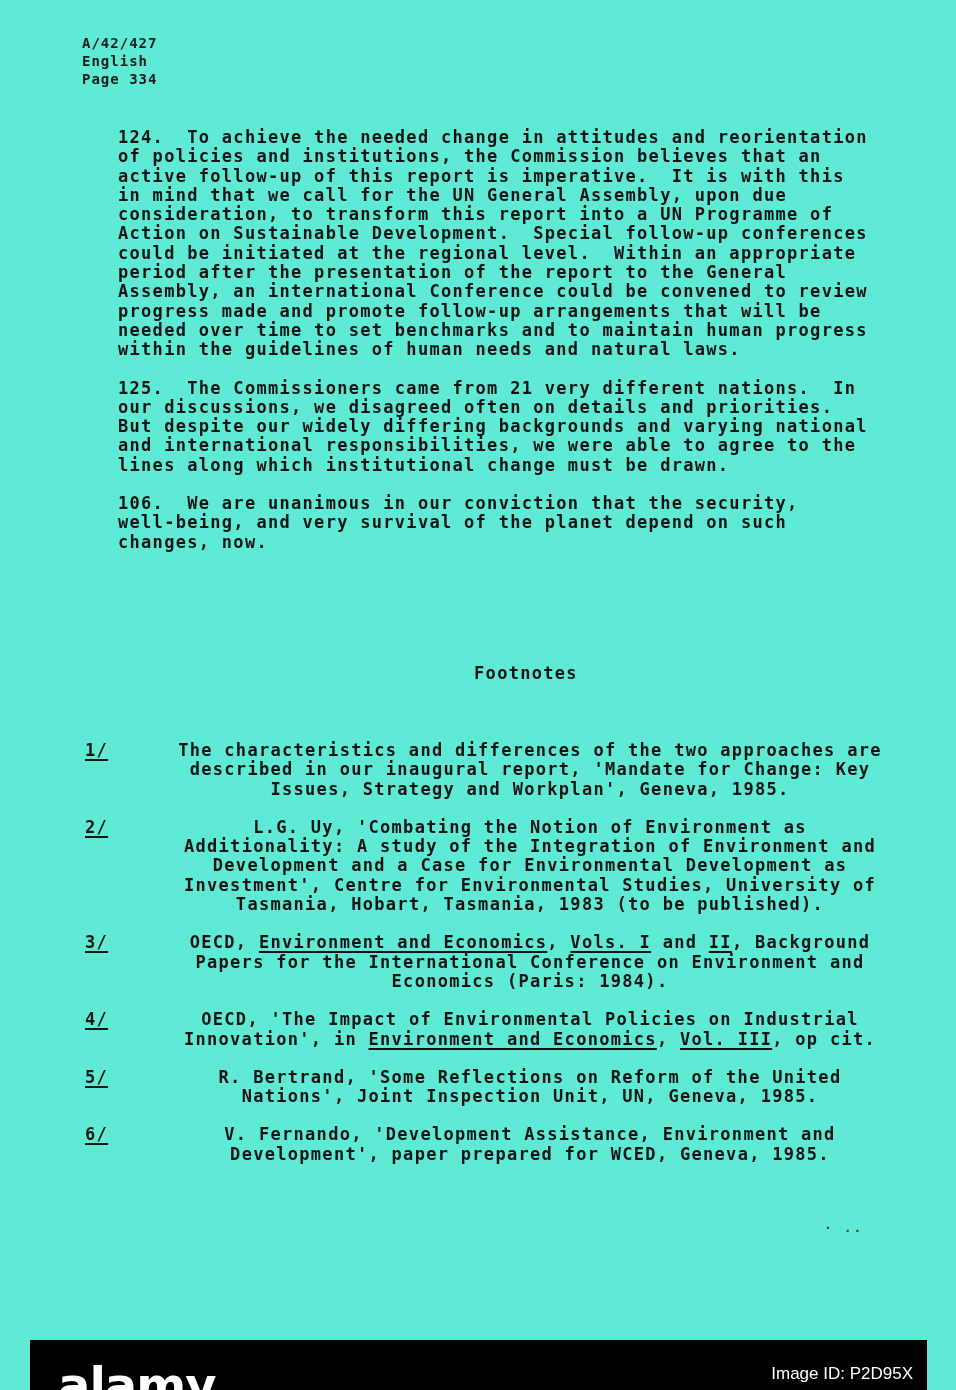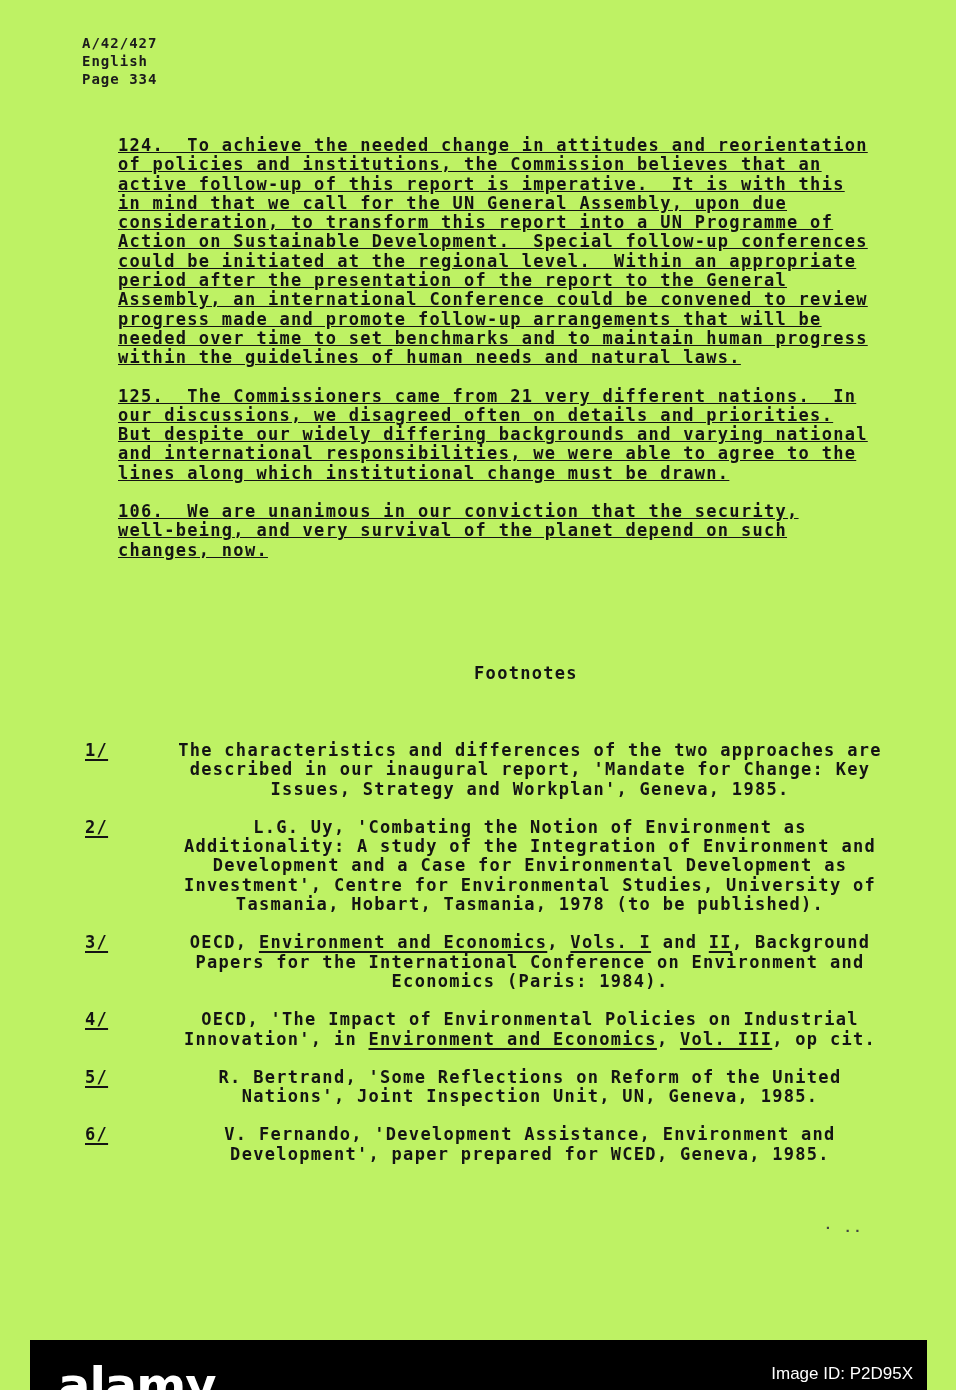--- a/index.html
+++ b/index.html
@@ -1,34 +1,34 @@
 <!DOCTYPE html>
 <html><head>
 <meta charset="utf-8">
 <style>
   html,body { margin:0; padding:0; }
   .page {
     position:relative;
     width:956px; height:1390px;
-    background:#bef264;
+    background:#5eead4;
     overflow:hidden;
     font-family:"DejaVu Sans Mono", monospace;
     font-weight:bold;
     color:#141414;
   }
   .doc-header {
     position:absolute; left:82px; top:34px;
     font-size:14px; line-height:18px; letter-spacing:1px;
     color:#1c1c1c;
   }
   .body-text {
     position:absolute; left:118px; top:128px; width:790px;
     font-size:17px; line-height:19.3px; letter-spacing:1.3px;
   }
-  .para { white-space:pre-wrap; margin:8px 0 19px 0;text-decoration:underline; }
+  .para { white-space:pre-wrap; margin:0 0 19px 0; }
   .fn-heading {
     position:absolute; left:8px; top:663px; width:956px;
     text-align:center; font-size:17px; letter-spacing:1.3px;padding-left:40px;
   }
   .footnotes {
     position:absolute; left:85px; top:741px; width:815px;
     font-size:17px; line-height:19.3px; letter-spacing:1.3px;
   }
   .footnote { display:flex; margin:0 0 19px 0; }
   .fn-marker { flex:0 0 75px; }
@@ -104,21 +104,21 @@
 described in our inaugural report, 'Mandate for Change: Key
 Issues, Strategy and Workplan', Geneva, 1985.</div>
     </div>
 
     <div class="footnote">
       <div class="fn-marker"><span class="u">2/</span></div>
       <div class="fn-text">L.G. Uy, 'Combating the Notion of Environment as
 Additionality: A study of the Integration of Environment and
 Development and a Case for Environmental Development as
 Investment', Centre for Environmental Studies, University of
-Tasmania, Hobart, Tasmania, 1978 (to be published).</div>
+Tasmania, Hobart, Tasmania, 1983 (to be published).</div>
     </div>
 
     <div class="footnote">
       <div class="fn-marker"><span class="u">3/</span></div>
       <div class="fn-text"><span>OECD, </span><span class="u">Environment and Economics</span><span>, </span><span class="u">Vols. I</span><span> and </span><span class="u">II</span><span>, Background
 Papers for the International Conference on Environment and
 Economics (Paris: 1984).</span></div>
     </div>
 
     <div class="footnote">

